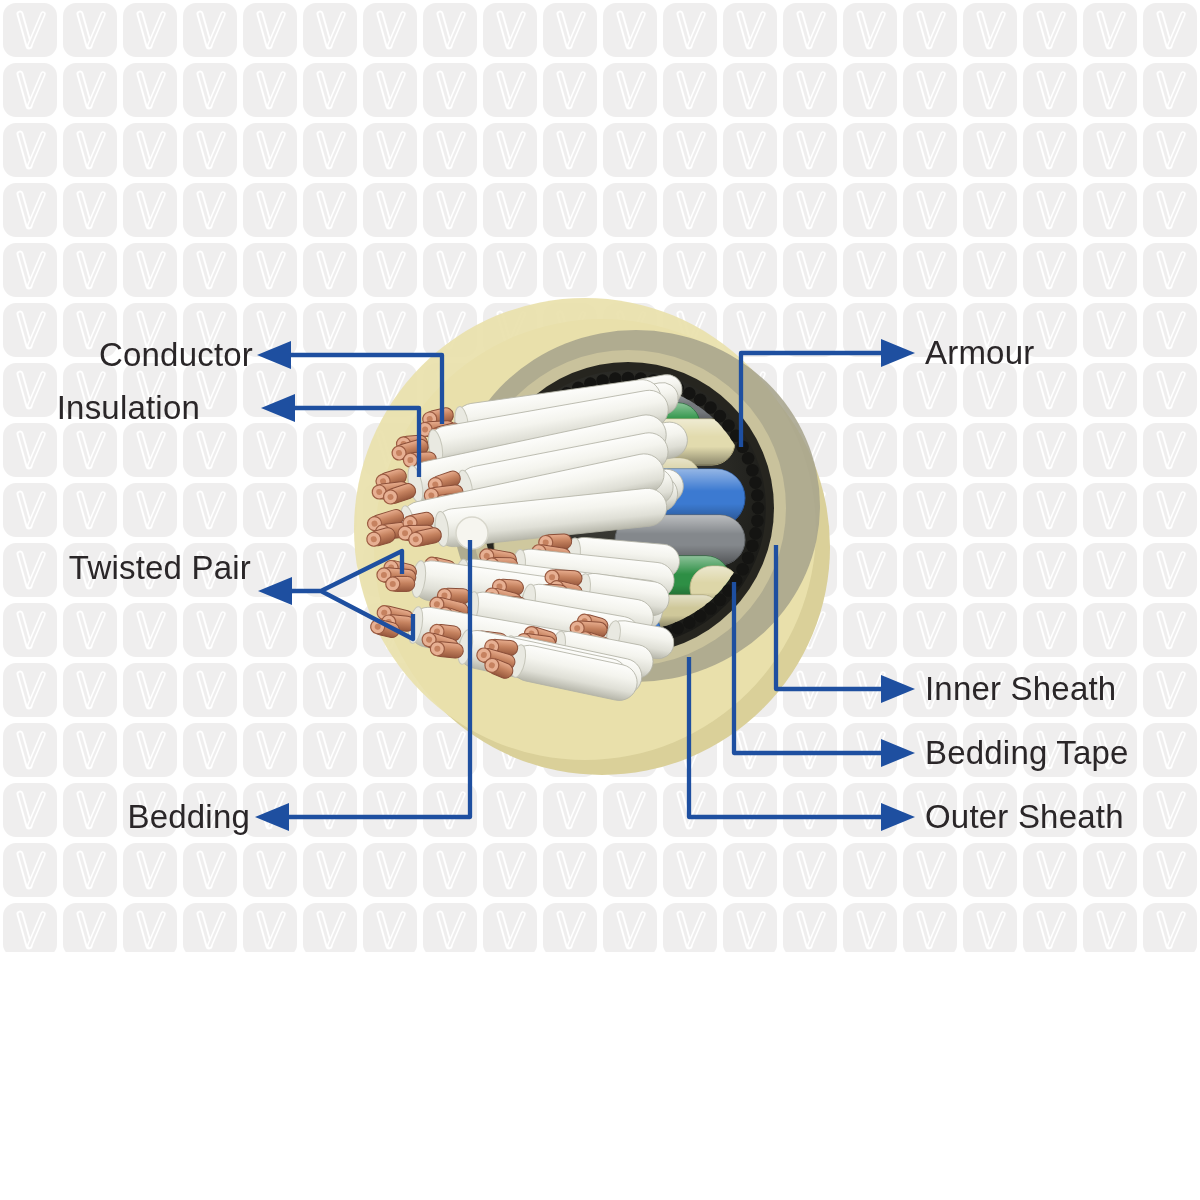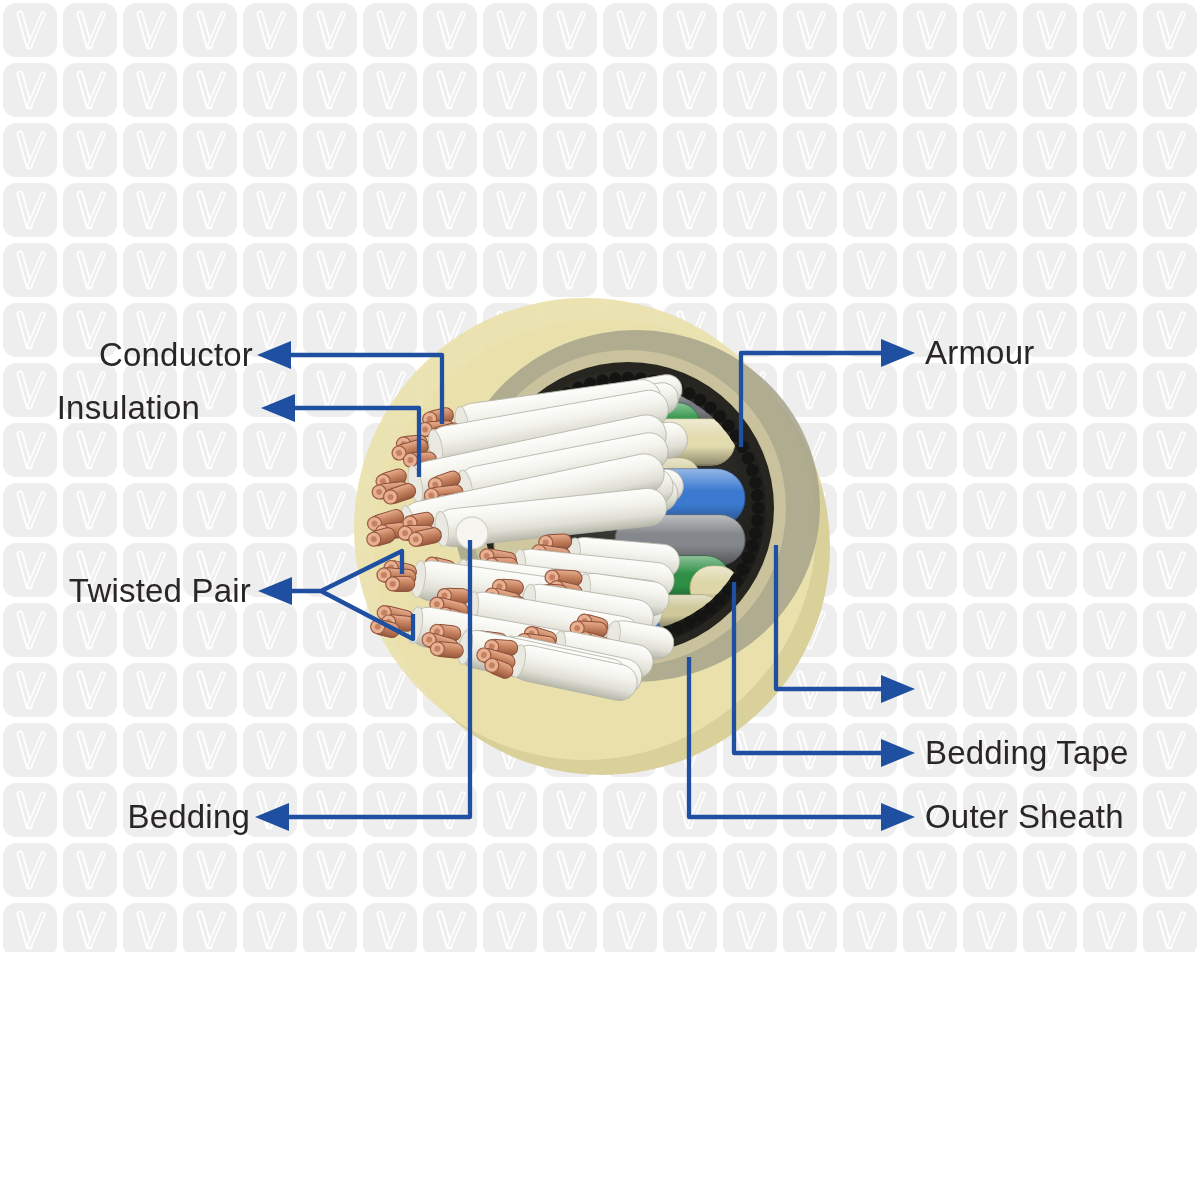--- a/index.html
+++ b/index.html
@@ -748,18 +748,19 @@
       <polygon class="arrowhead" points="255,817 289,803 289,831"></polygon>
       <polygon class="arrowhead" points="915,353 881,339 881,367"></polygon>
       <polygon class="arrowhead" points="915,689 881,675 881,703"></polygon>
       <polygon class="arrowhead" points="915,753 881,739 881,767"></polygon>
       <polygon class="arrowhead" points="915,817 881,803 881,831"></polygon>
     </g>
   </svg>
 
   <div class="label left" style="right:947px;top:355px">Conductor</div>
   <div class="label left" style="right:1000px;top:408px">Insulation</div>
-  <div class="label left" style="right:949px;top:591px">Twisted Pair</div>
+  <div class="label left" style="right:949px;top:568px">Twisted Pair</div>
   <div class="label left" style="right:950px;top:817px">Bedding</div>
   <div class="label" style="left:925px;top:353px">Armour</div>
+  <div class="label" style="left:925px;top:689px">Inner Sheath</div>
   <div class="label" style="left:925px;top:817px">Outer Sheath</div>
   <div class="label" style="left:925px;top:753px">Bedding Tape</div>
 </div>
 
 </body></html>

